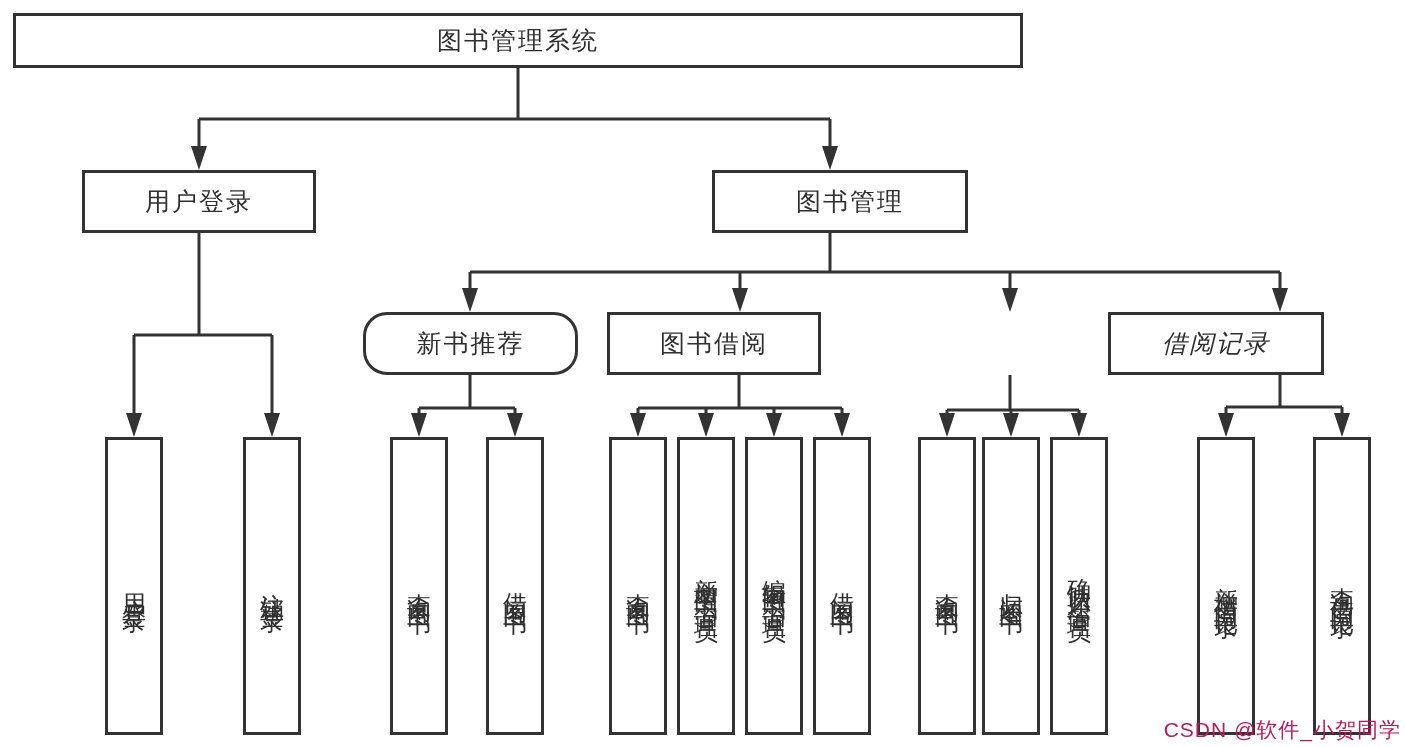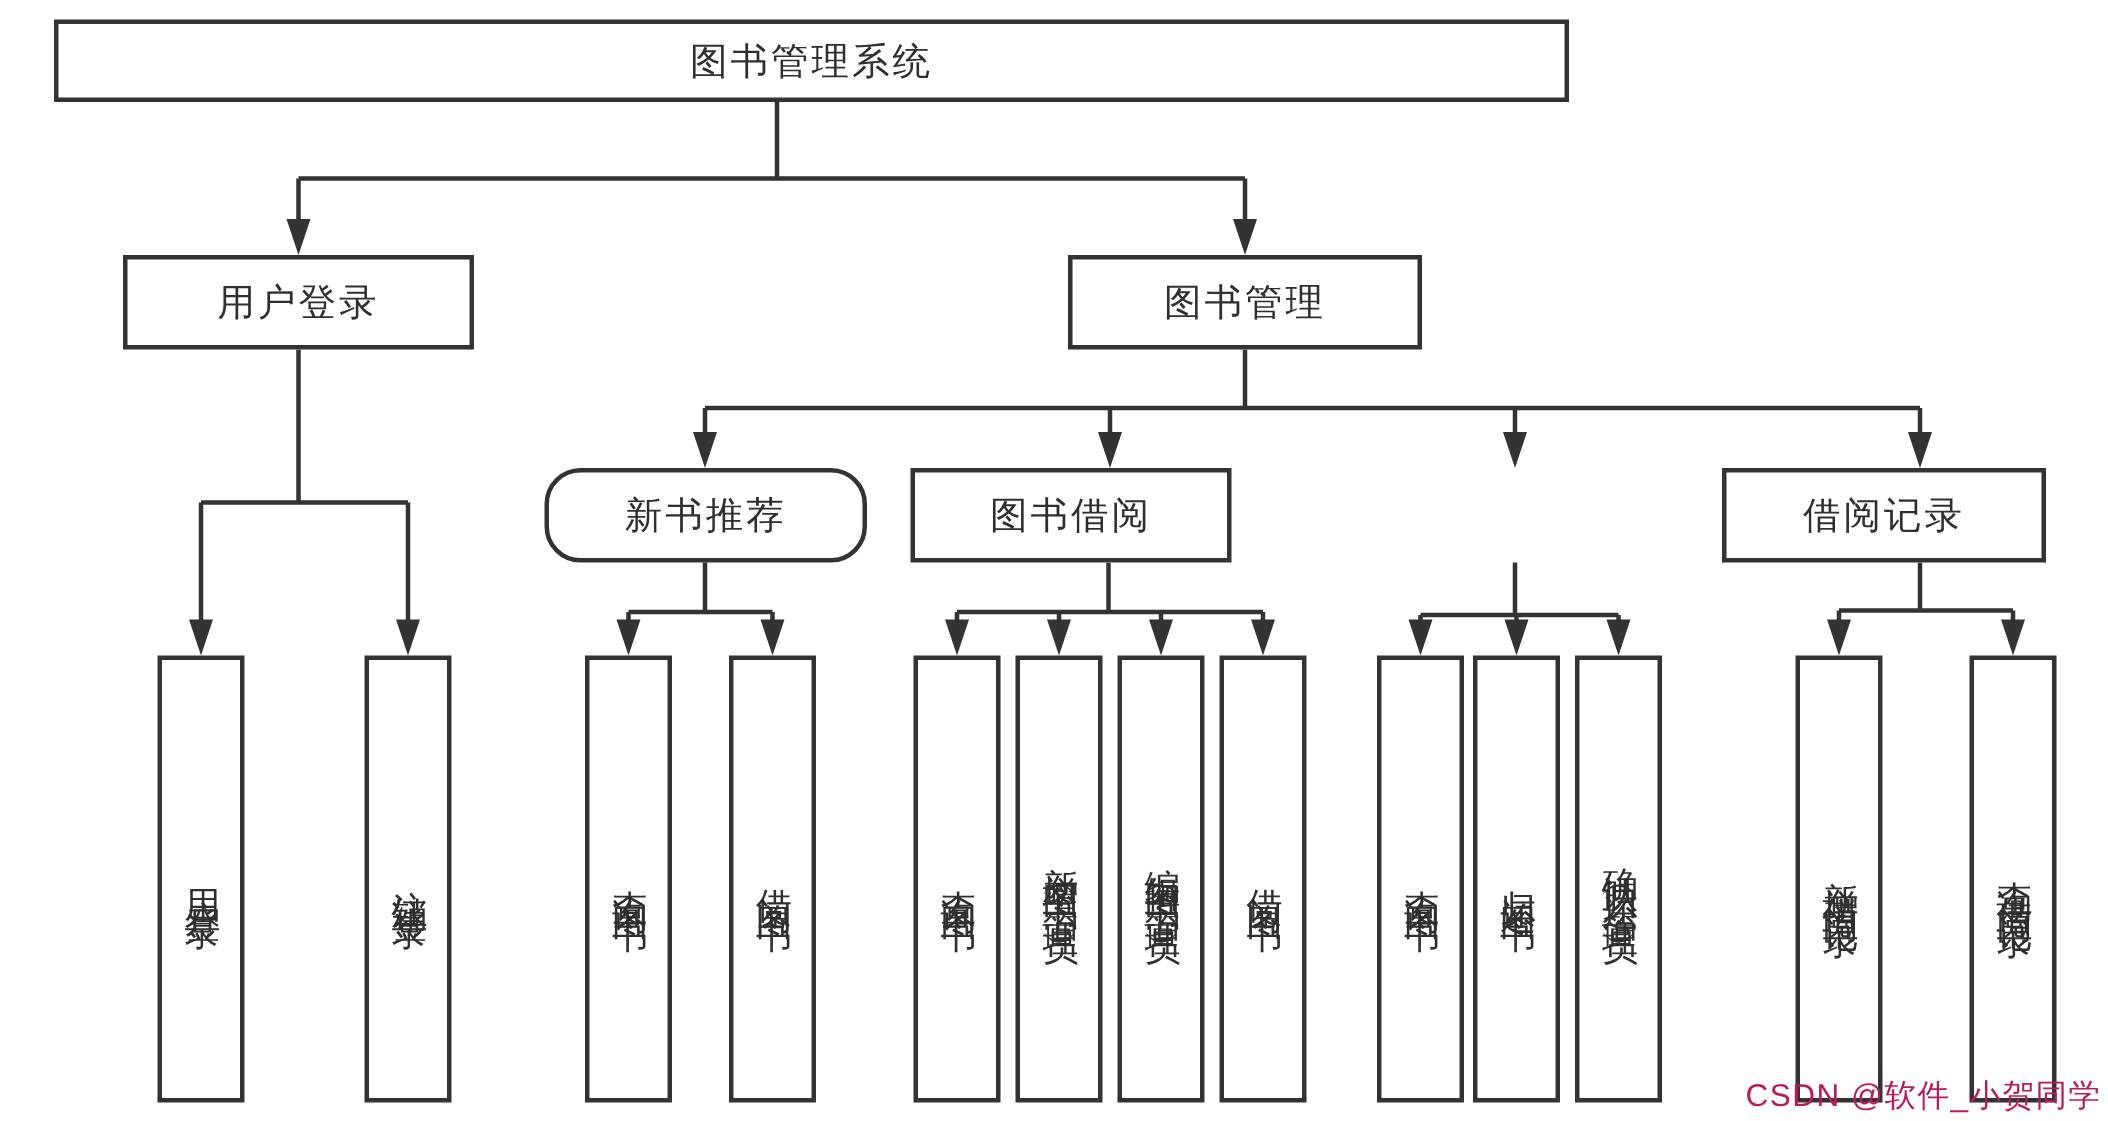--- a/index.html
+++ b/index.html
@@ -97,28 +97,28 @@
       <polygon points="766,413 782,413 774,437"></polygon>
       <polygon points="834,413 850,413 842,437"></polygon>
       <polygon points="939,413 955,413 947,437"></polygon>
       <polygon points="1003,413 1019,413 1011,437"></polygon>
       <polygon points="1071,413 1087,413 1079,437"></polygon>
       <polygon points="1218,413 1234,413 1226,437"></polygon>
       <polygon points="1334,413 1350,413 1342,437"></polygon>
     </g>
   </svg>
 
-  <div class="hnode" style="left:13px; top:13px; width:1004px; height:49px;margin-left:23px;">图书管理系统</div>
+  <div class="hnode" style="left:13px; top:13px; width:1004px; height:49px;">图书管理系统</div>
 
   <div class="hnode" style="left:82px; top:170px; width:228px; height:57px;">用户登录</div>
-  <div class="hnode" style="left:712px; top:170px; width:230px; height:57px;">图书管理</div>
+  <div class="hnode" style="left:712px; top:170px; width:230px; height:57px;padding-left:20px;">图书管理</div>
 
   <div class="hnode" style="left:363px; top:312px; width:209px; height:57px;border-radius:24px;">新书推荐</div>
   <div class="hnode" style="left:607px; top:312px; width:208px; height:57px;">图书借阅</div>
-  <div class="hnode" style="left:1148px; top:312px; width:210px; height:57px;">借阅记录</div>
+  <div class="hnode" style="left:1108px; top:312px; width:210px; height:57px;font-style:italic;">借阅记录</div>
 
   <div class="vnode" style="left:105px;">
     <span class="vtext">用户登录</span>
   </div>
   <div class="vnode" style="left:243px;">
     <span class="vtext">注销登录</span>
   </div>
   <div class="vnode" style="left:390px;">
     <span class="vtext">查询图书</span>
   </div>

